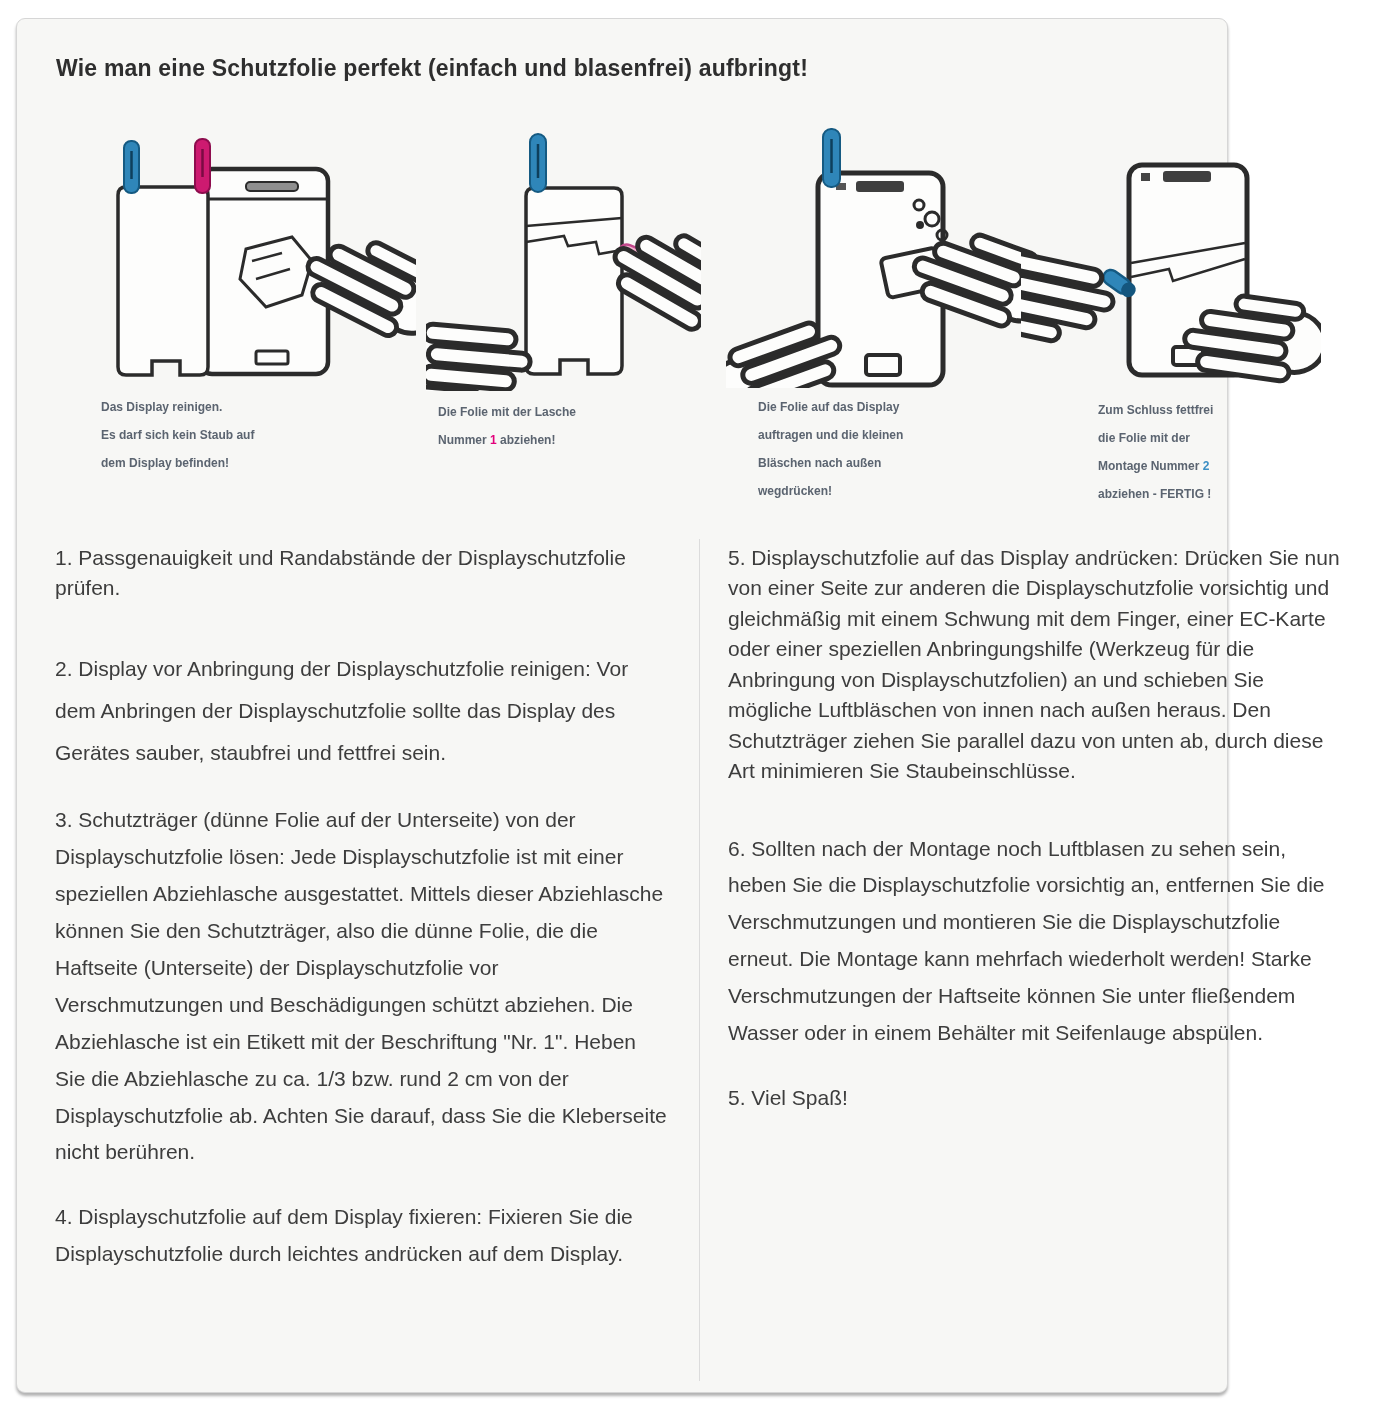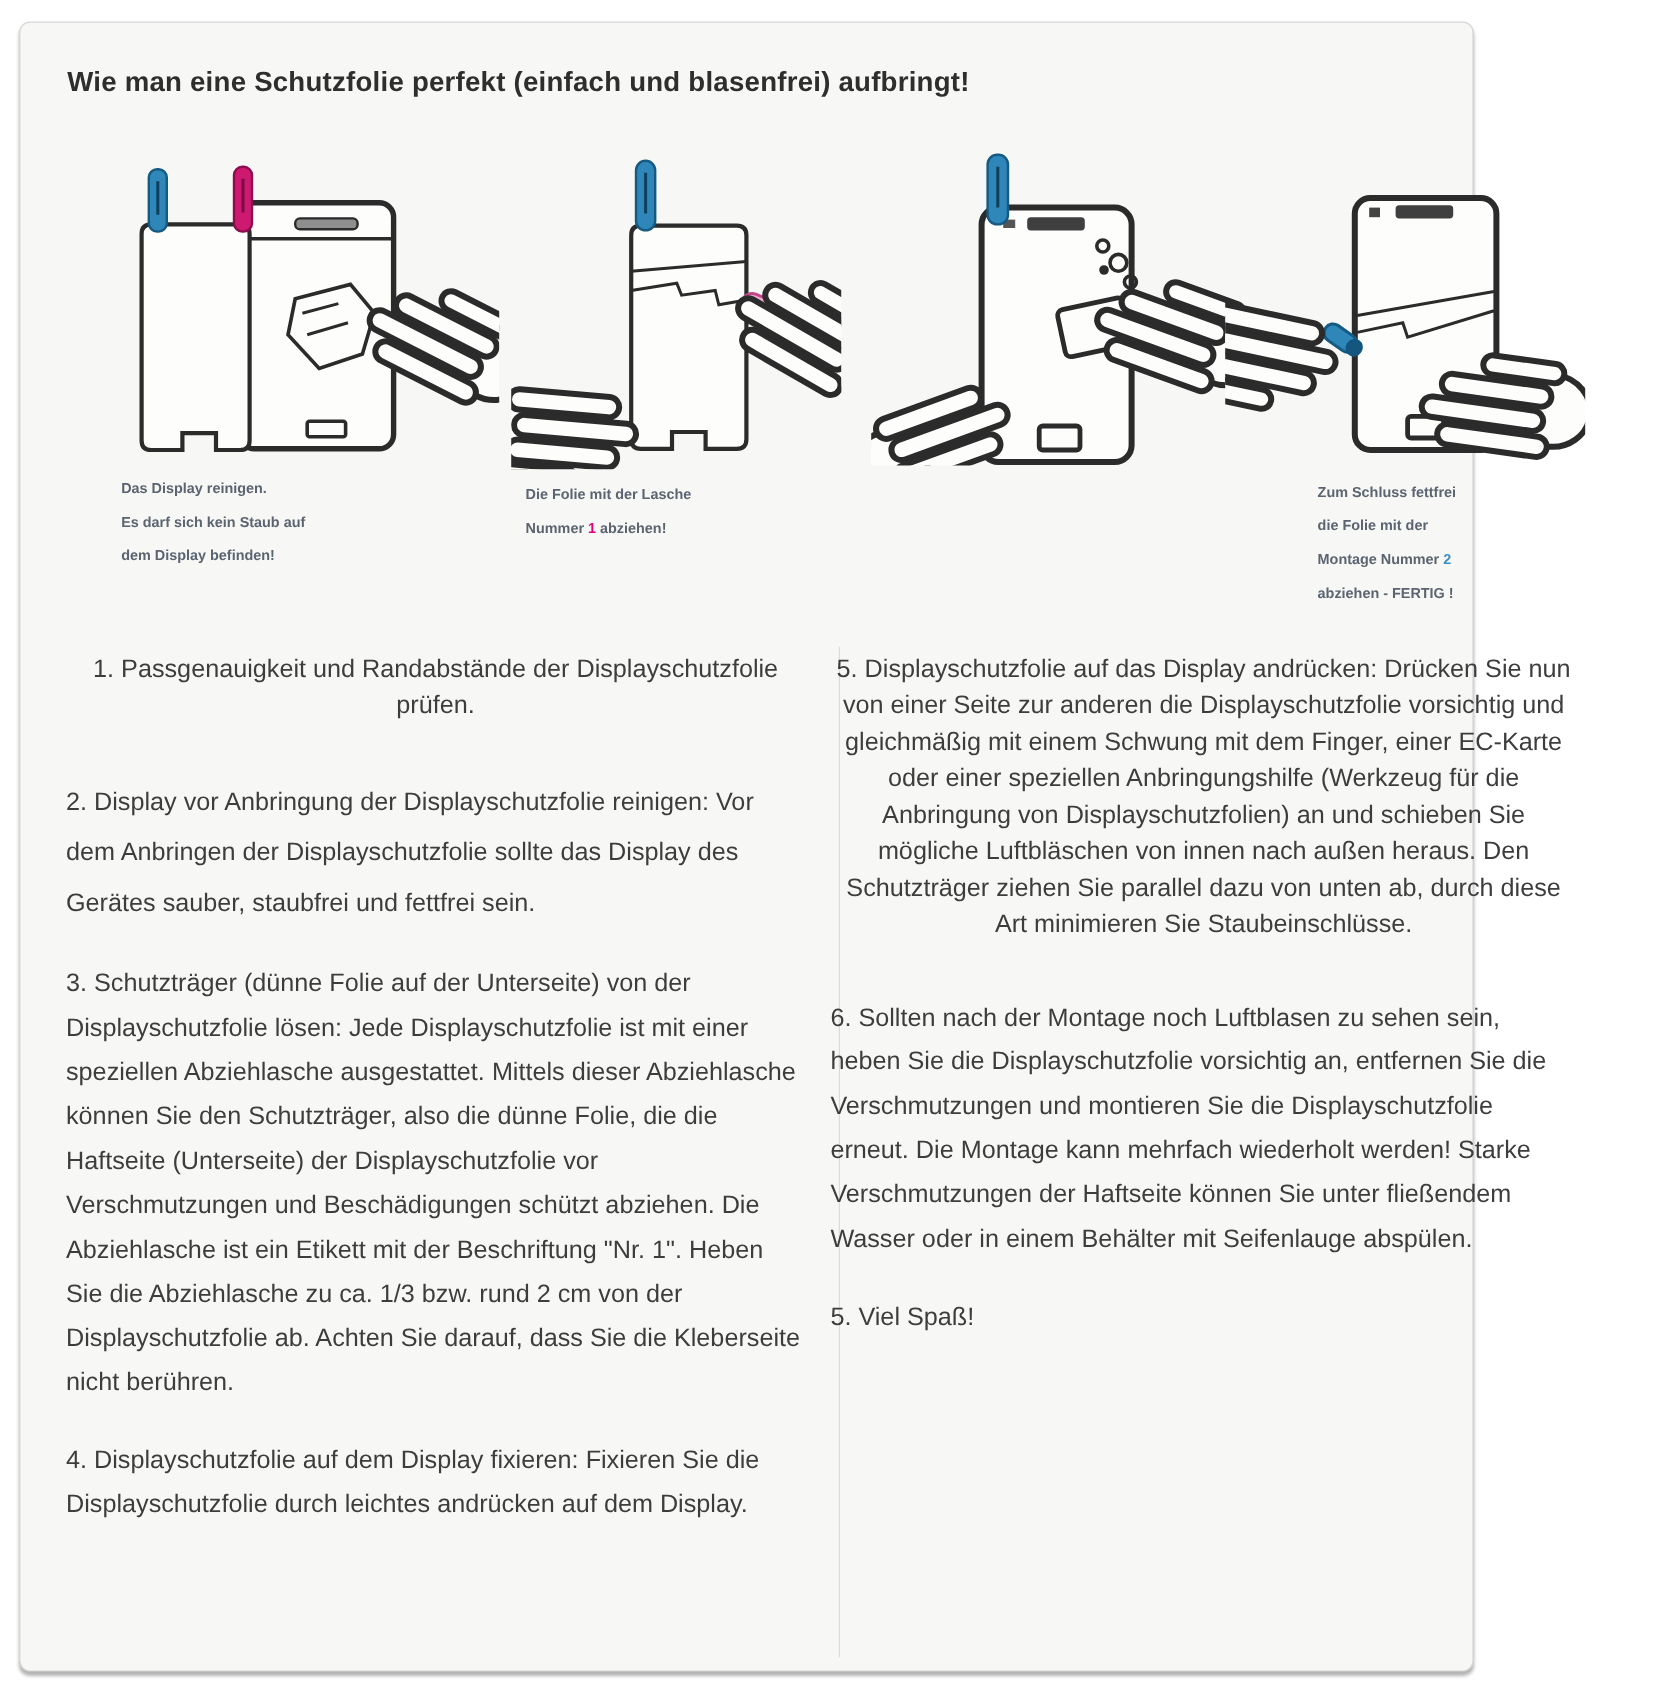--- a/index.html
+++ b/index.html
@@ -35,23 +35,23 @@
   }
   #cap1{left:84px;top:374px;}
   #cap2{left:421px;top:379px;}
   #cap3{left:741px;top:374px;}
   #cap4{left:1081px;top:377px;}
   .accent-pink{color:var(--accent-pink);}
   .accent-blue{color:var(--accent-blue);}
   .divider{position:absolute;left:682px;top:520px;width:1px;height:842px;background:var(--divider);}
   .col{position:absolute;top:524px;font-size:21px;color:var(--body-text);}
   #col-left{left:38px;width:616px;}
-  #col-right{left:675px;width:622px;}
+  #col-right{left:711px;width:622px;}
   .para{margin:0 0 28px 0;}
-  .lh-sm{line-height:1.45;text-align:center;}
+  .lh-sm{line-height:1.45;}
   .lh-md{line-height:1.76;}
   .lh-lg{line-height:2.0;}
   .para-gap-lg{margin-bottom:44px;}
   .sk{fill:#fdfdfc;stroke:var(--sketch-line);}
   .defs-holder{position:absolute;width:0;height:0;overflow:hidden;}
 </style>
 </head>
 <body>
 
 <svg class="defs-holder" aria-hidden="true">
@@ -158,20 +158,21 @@
           <rect x="0" y="0" width="30" height="15" rx="7.5" fill="var(--tab-blue)" stroke="#155a82" stroke-width="2.5"></rect>
           <rect x="22" y="0" width="14" height="15" rx="7" fill="#14567e"></rect>
         </g>
         <use href="#hand" transform="translate(-35,85) rotate(12)"></use>
         <use href="#hand" transform="translate(295,245) rotate(-172)"></use>
       </svg>
     </div>
 
     <div class="caption" id="cap1"><span>Das Display reinigen.</span><br><span>Es darf sich kein Staub auf</span><br><span>dem Display befinden!</span></div>
     <div class="caption" id="cap2"><span>Die Folie mit der Lasche</span><br><span>Nummer </span><span class="accent-pink">1</span><span> abziehen!</span></div>
+    <div class="caption" id="cap3"><span>Die Folie  auf das Display</span><br><span>auftragen und die kleinen</span><br><span>Bläschen nach außen</span><br><span>wegdrücken!</span></div>
     <div class="caption" id="cap4"><span>Zum Schluss fettfrei</span><br><span>die Folie mit der</span><br><span>Montage Nummer </span><span class="accent-blue">2</span><br><span>abziehen - FERTIG !</span></div>
 
     <div class="divider"></div>
 
     <div class="col" id="col-left">
         <p class="para lh-sm para-gap-lg">1. Passgenauigkeit und Randabstände der Displayschutzfolie prüfen.</p>
         <p class="para lh-lg">2. Display vor Anbringung der Displayschutzfolie reinigen: Vor dem Anbringen der Displayschutzfolie sollte das Display des Gerätes sauber, staubfrei und fettfrei sein.</p>
         <p class="para lh-md">3. Schutzträger (dünne Folie auf der Unterseite) von der Displayschutzfolie lösen: Jede Displayschutzfolie ist mit einer speziellen Abziehlasche ausgestattet. Mittels dieser Abziehlasche können Sie den Schutzträger, also die dünne Folie, die die Haftseite (Unterseite) der Displayschutzfolie vor Verschmutzungen und Beschädigungen schützt abziehen. Die Abziehlasche ist ein Etikett mit der Beschriftung "Nr. 1". Heben Sie die Abziehlasche zu ca. 1/3 bzw. rund 2 cm von der Displayschutzfolie ab. Achten Sie darauf, dass Sie die Kleberseite nicht berühren.</p>
         <p class="para lh-md">4. Displayschutzfolie auf dem Display fixieren: Fixieren Sie die Displayschutzfolie durch leichtes andrücken auf dem Display.</p>
       </div>

